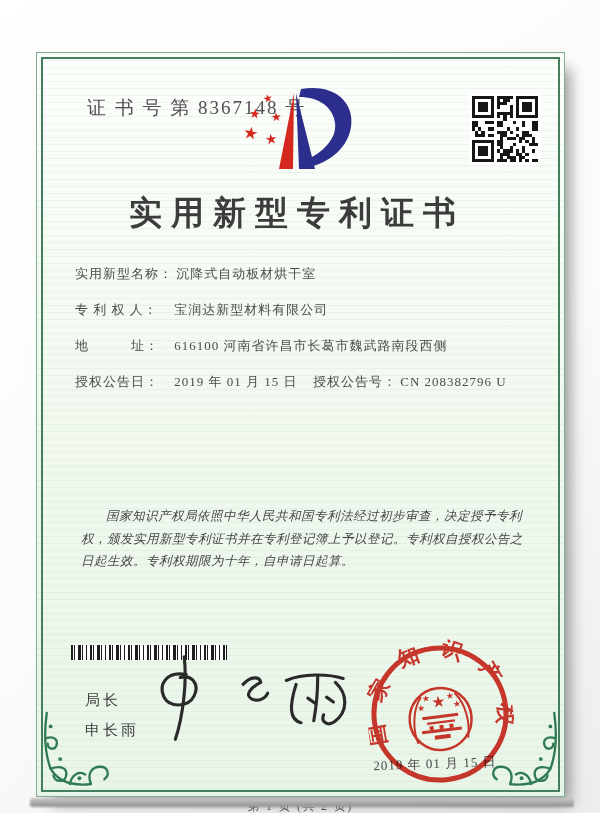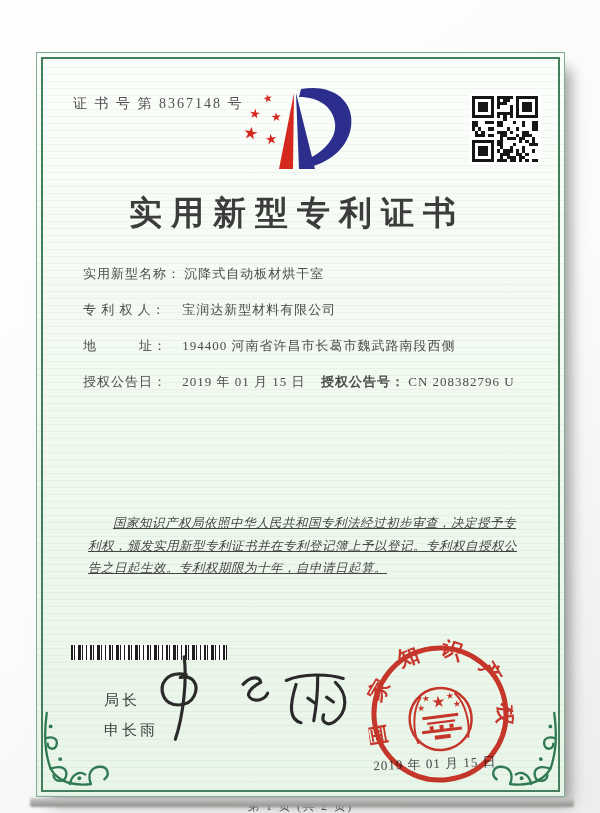--- a/index.html
+++ b/index.html
@@ -22,22 +22,22 @@
       repeating-linear-gradient(0deg, rgba(120,175,140,0.10) 0 1px, rgba(0,0,0,0) 1px 7px),
       linear-gradient(180deg,#fcfefb 0%,#f3faf1 40%,#e9f5e8 100%);
     border:1px solid #7fae93;
     box-shadow:10px 12px 14px -5px rgba(70,70,70,.55);
   }
   .cert .inner-frame{
     content:"";position:absolute;inset:4px;border:2px solid #447f5d;pointer-events:none;
   }
   
   .cert-no{
-    position:absolute;left:36px;top:42px;
-    font-size:14px;letter-spacing:2px;color:#4f4f4f;
+    position:absolute;left:50px;top:42px;
+    font-size:19px;letter-spacing:2px;color:#4f4f4f;
   }
   .logo{position:absolute;left:196px;top:28px;width:130px;height:102px;}
   .logo svg{position:absolute;inset:0;}
   .logo-star{position:absolute;color:#d5281e;line-height:1;}
   .logo-star::before{content:"★";}
   .ls1{left:30px;top:12px;font-size:11px;transform:rotate(-12deg);}
   .ls2{left:16px;top:26px;font-size:13px;transform:rotate(8deg);}
   .ls3{left:38px;top:30px;font-size:12px;transform:rotate(-5deg);}
   .ls4{left:10px;top:44px;font-size:17px;transform:rotate(10deg);}
   .ls5{left:32px;top:52px;font-size:14px;transform:rotate(-8deg);}
@@ -45,39 +45,39 @@
     position:absolute;left:432px;top:40px;width:72px;height:72px;background:#fff;
     padding:3px;box-sizing:border-box;
   }
   .qr svg{width:100%;height:100%;shape-rendering:crispEdges;}
   .title{
     position:absolute;left:0;right:16px;top:138px;text-align:center;
     font-size:33px;font-weight:700;color:#3c3c3c;letter-spacing:9px;text-indent:9px;
   }
   
   .fields{position:absolute;left:38px;top:210px;right:26px;font-size:13px;color:#4c4c4c;}
-  .frow{position:relative;height:22px;margin-bottom:14px;line-height:22px;white-space:nowrap;margin-left:8px;}
+  .frow{position:relative;height:22px;margin-bottom:14px;line-height:22px;white-space:nowrap;}
   .flabel{display:inline-block;min-width:96px;letter-spacing:1px;}
   .fvalue{letter-spacing:1px;}
   .frow .right-col{position:absolute;left:238px;top:0;}
   
   .paras{
     position:absolute;left:40px;right:34px;top:448px;
     font-size:12.5px;font-style:italic;line-height:1.8;color:#454545;letter-spacing:0.5px;
   }
-  .paras p{margin:11px;text-indent:2em;text-decoration:underline;}
+  .paras p{margin:4px;text-indent:2em;}
   
   .barcode{
     position:absolute;left:34px;top:592px;width:156px;height:15px;
     background:repeating-linear-gradient(90deg,
       #1d1d1d 0 2px,#fdfdfd 2px 3px,#1d1d1d 3px 4px,#fdfdfd 4px 7px,
       #1d1d1d 7px 10px,#fdfdfd 10px 11px,#1d1d1d 11px 12px,#fdfdfd 12px 15px,
       #1d1d1d 15px 16px,#fdfdfd 16px 19px);
   }
-  .director{position:absolute;left:48px;top:632px;font-size:15px;color:#3e3e3e;line-height:30px;letter-spacing:3px;margin-left:19px;}
+  .director{position:absolute;left:48px;top:632px;font-size:15px;color:#3e3e3e;line-height:30px;letter-spacing:3px;}
   .signature{position:absolute;left:104px;top:598px;width:216px;height:100px;}
   .seal{position:absolute;left:330px;top:588px;width:146px;height:146px;transform:rotate(-7deg);mix-blend-mode:multiply;opacity:.93;}
   .seal-date{
     position:absolute;left:318px;top:702px;width:160px;text-align:center;
     font-size:13px;color:#474747;letter-spacing:1px;transform:rotate(-2deg);
   }
   .footer{
     position:absolute;left:0;right:0;top:722px;text-align:center;
     font-size:11.5px;color:#4f4f4f;letter-spacing:2px;margin-top:24px;
   }
@@ -335,29 +335,29 @@
       <div class="frow">
         <span class="flabel">实用新型名称：</span>
         <span class="fvalue">沉降式自动板材烘干室</span>
       </div>
       <div class="frow">
         <span class="flabel">专 利 权 人：</span>
         <span class="fvalue">宝润达新型材料有限公司</span>
       </div>
       <div class="frow">
         <span class="flabel">地　　　址：</span>
-        <span class="fvalue">194400 河南省许昌市长葛市魏武路南段西侧</span>
+        <span class="fvalue">616100 河南省许昌市长葛市魏武路南段西侧</span>
       </div>
       <div class="frow">
         <span>
           <span class="flabel">授权公告日：</span>
           <span class="fvalue">2019 年 01 月 15 日</span>
         </span>
         <span class="right-col">
-          <span class="flabel" style="min-width:0;font-weight:bold;">授权公告号：</span>
+          <span class="flabel" style="min-width:0;">授权公告号：</span>
           <span class="fvalue">CN 208382796 U</span>
         </span>
       </div>
     </div>
 
     <div class="paras">
       <p>国家知识产权局依照中华人民共和国专利法经过初步审查，决定授予专利权，颁发实用新型专利证书并在专利登记簿上予以登记。专利权自授权公告之日起生效。专利权期限为十年，自申请日起算。</p>
     </div>
 
     <div class="barcode"></div>

